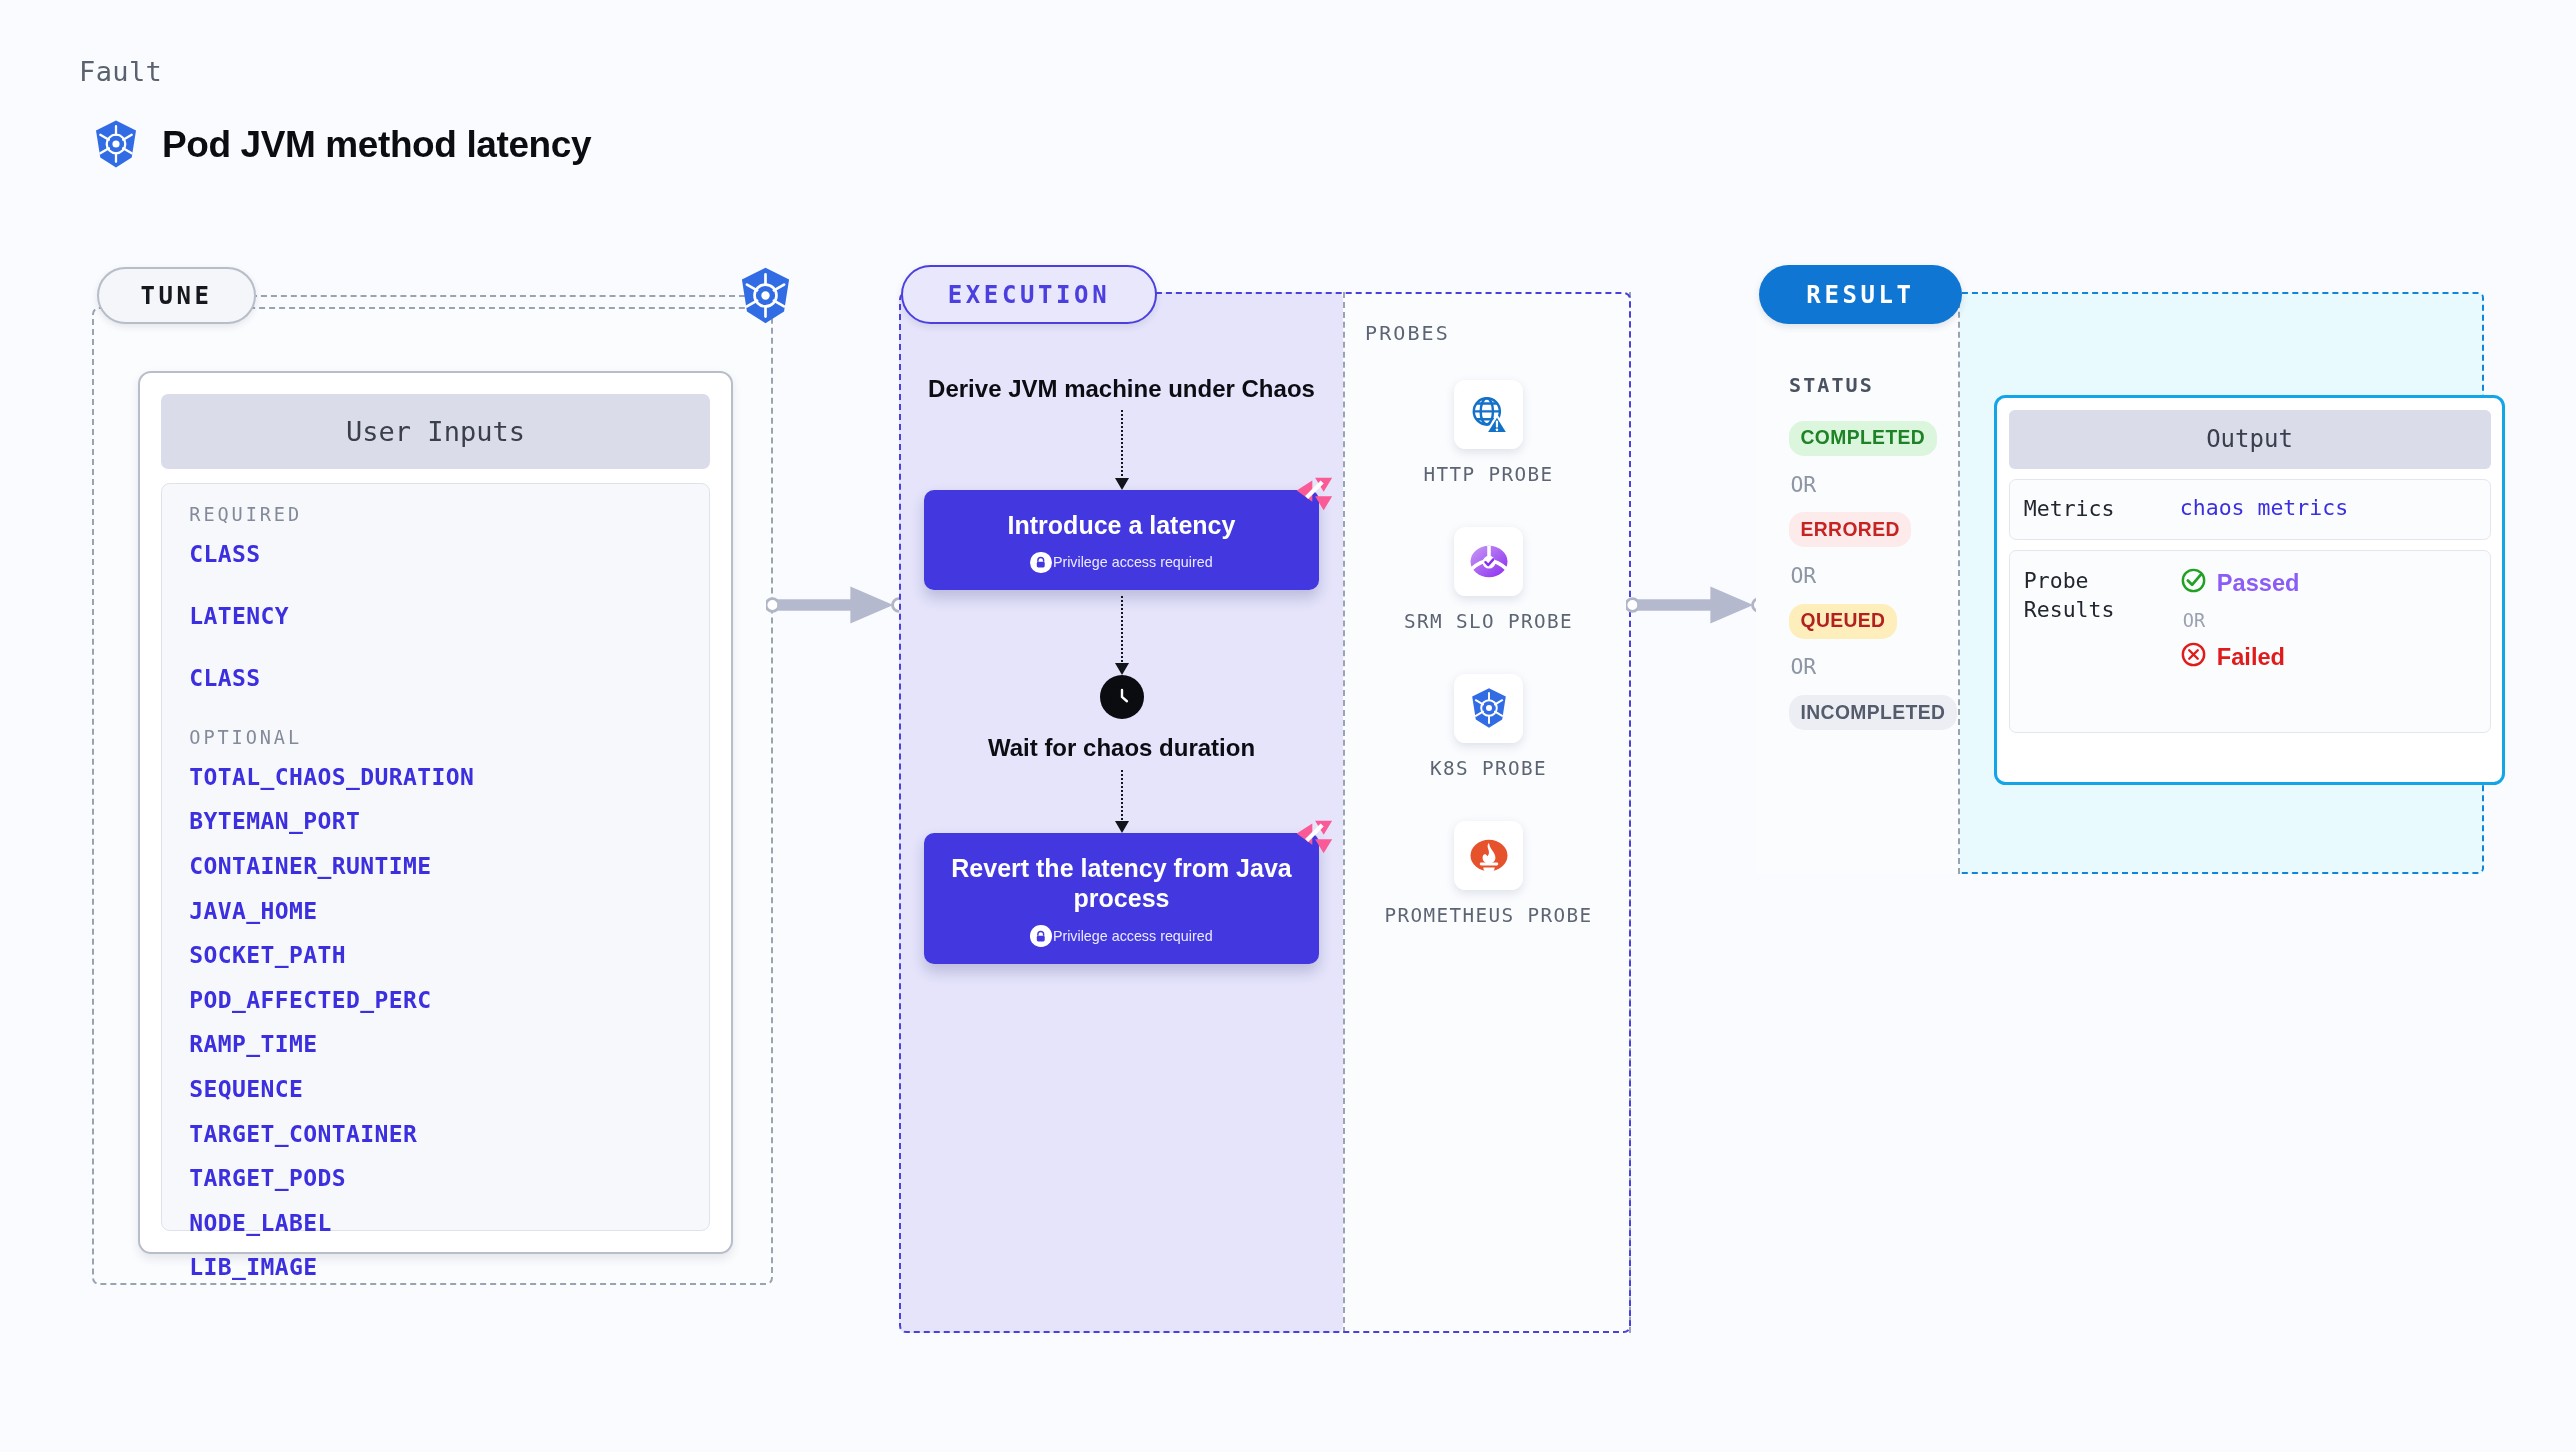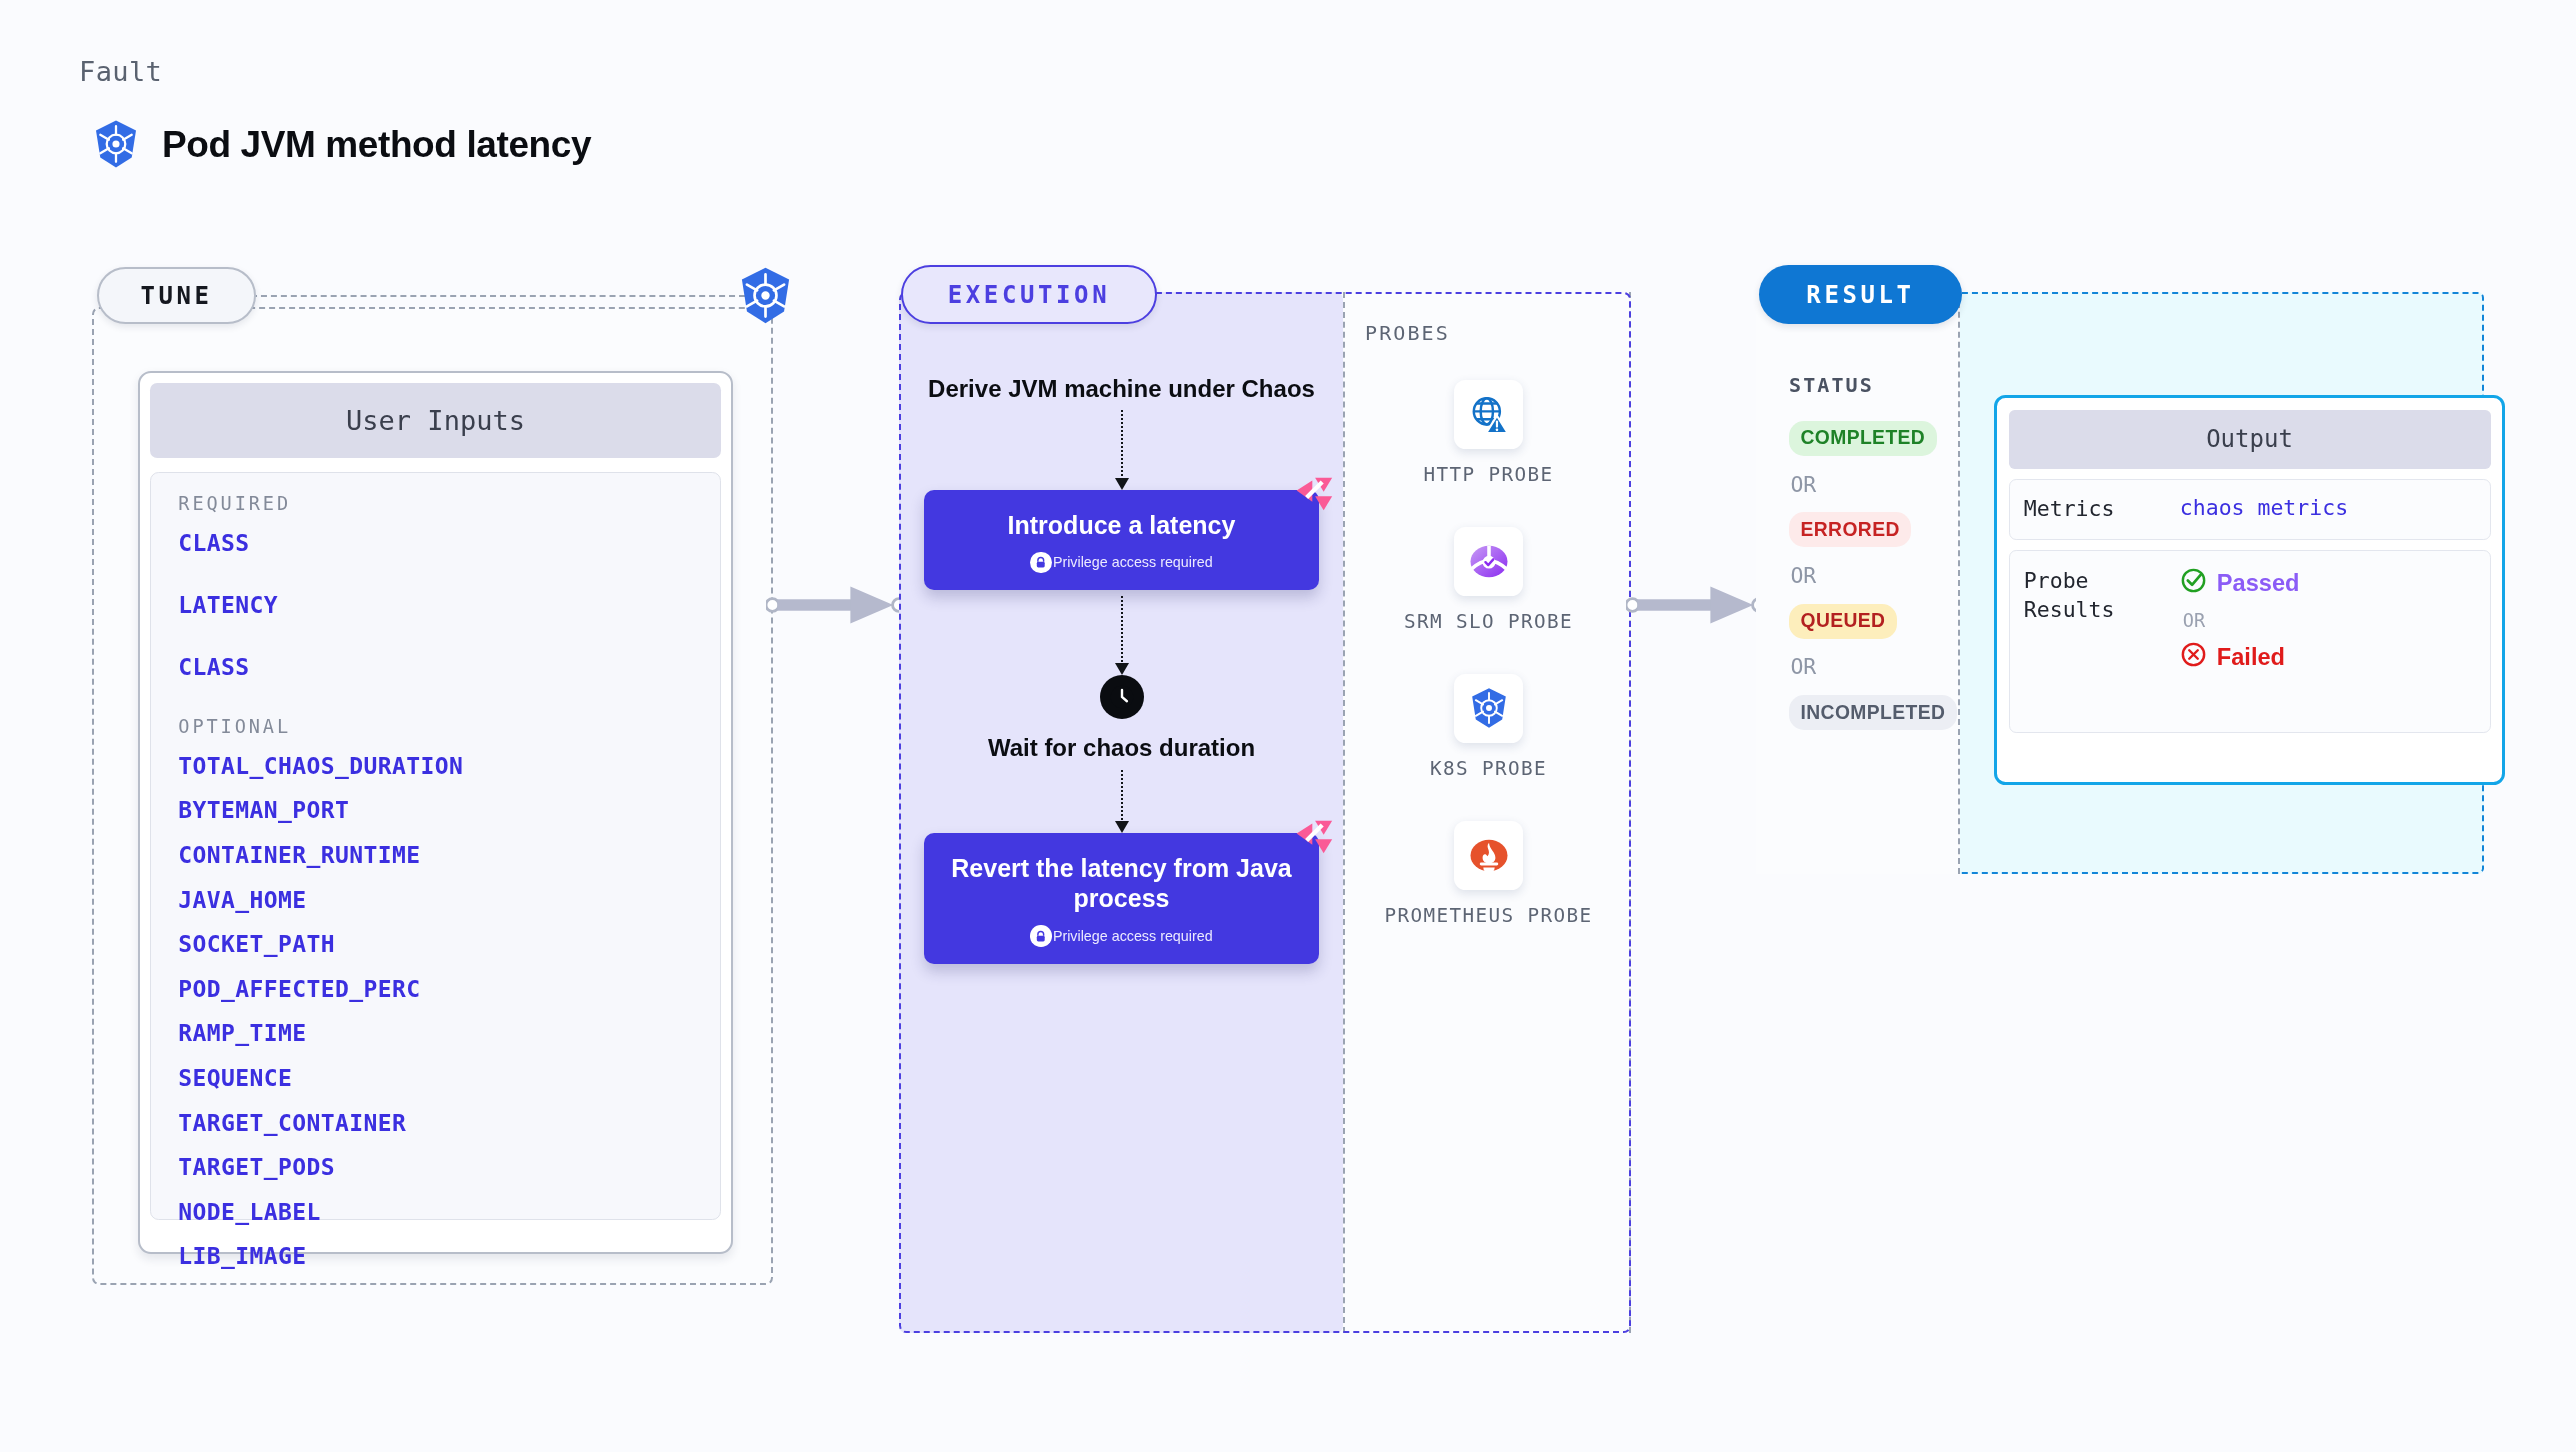--- a/index.html
+++ b/index.html
@@ -79,21 +79,21 @@
   }
 
   
   .k8s-top { position: absolute; left: 736px; top: 266px; width: 59px; height: 59px; }
 
   
   .tune-card {
     position: absolute; left: 138px; top: 371px; width: 595px; height: 883px;
     background: #ffffff; border: 2.1px solid #b7bdc9; border-radius: 13px;
     box-shadow: 0 4.3px 10px rgba(30,40,70,.10);
-    padding: 10px;
+    padding: 21px;
   }
   .card-head {
     height: 75px; background: #dbdcea; border-radius: 7.2px;
     display: flex; align-items: center; justify-content: center;
     font-family: "DejaVu Sans Mono", monospace; font-size: 27px;
     color: #3a3f4d; font-weight: 400;
   }
   .tune-body {
     margin-top: 14.3px; height: 748px;
     background: #f7f8fc; border: 1.4px solid #dfe2ea; border-radius: 8.6px;

